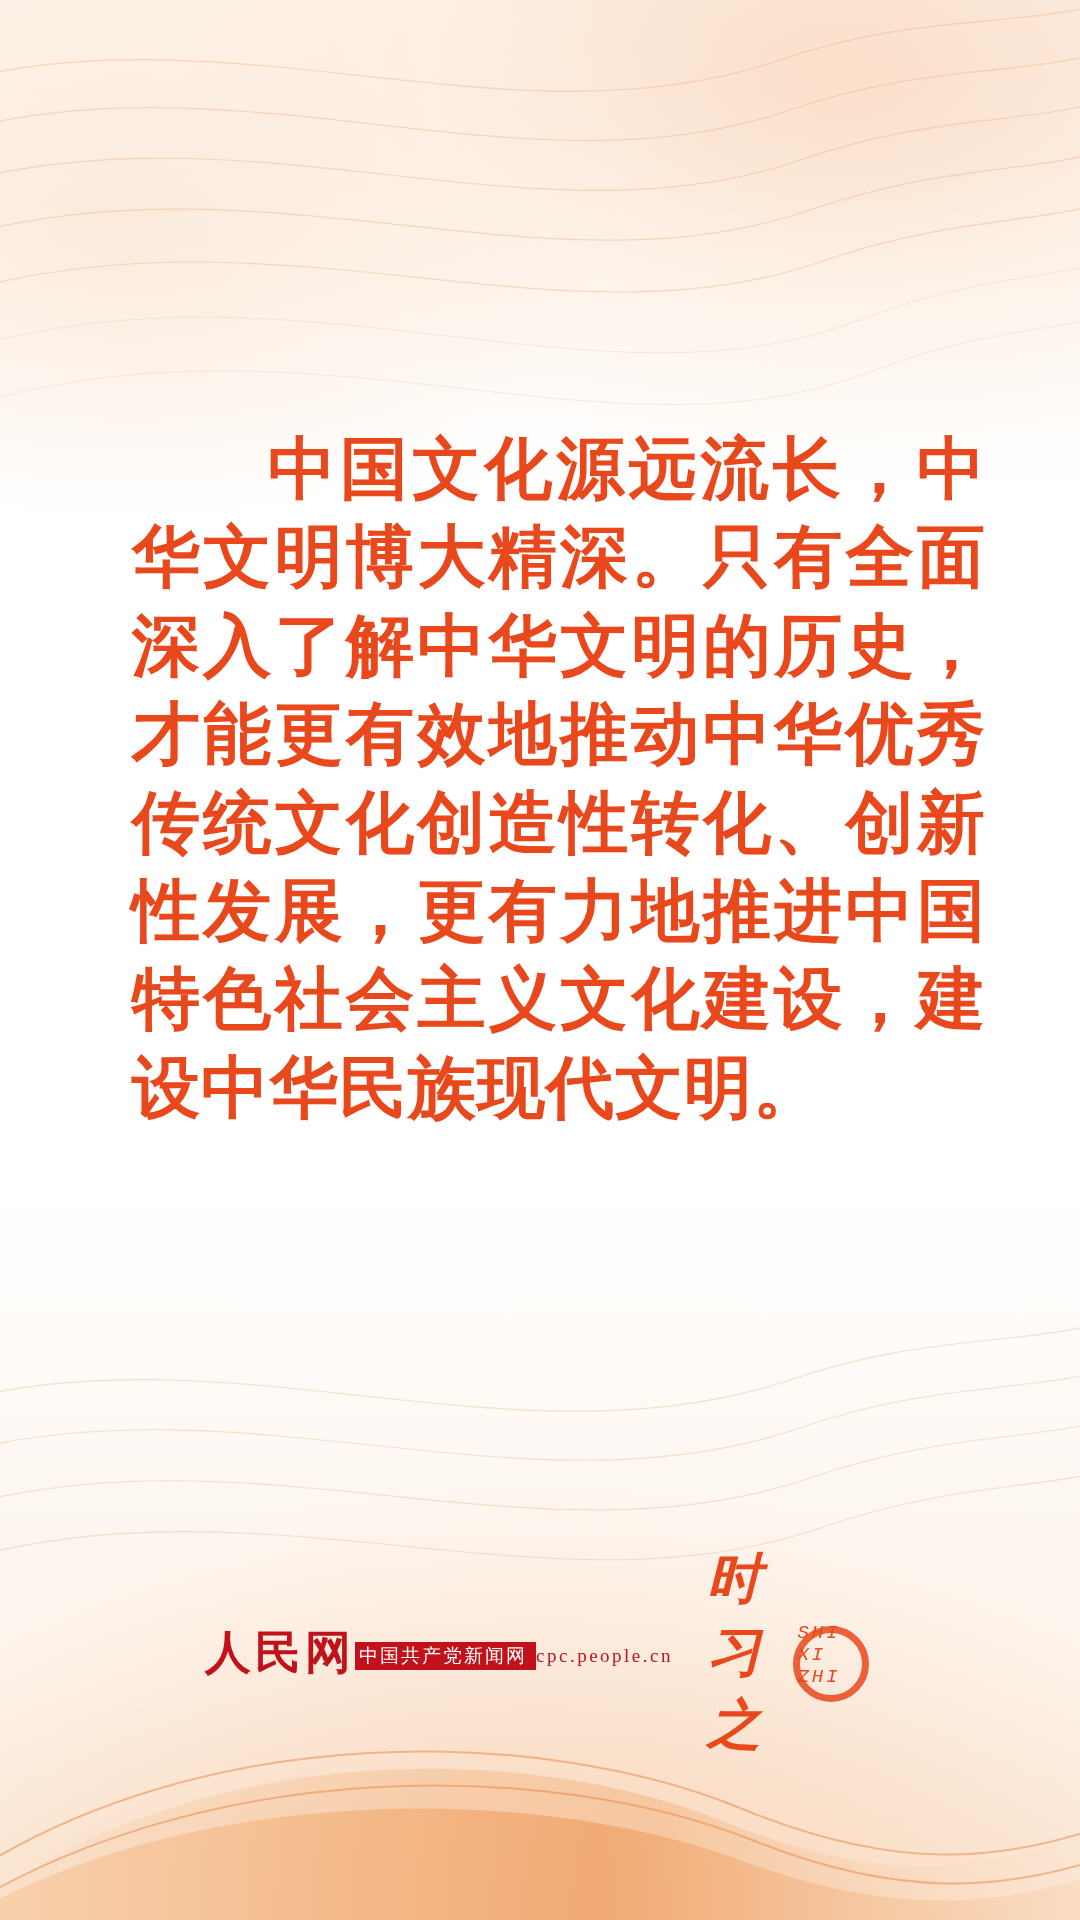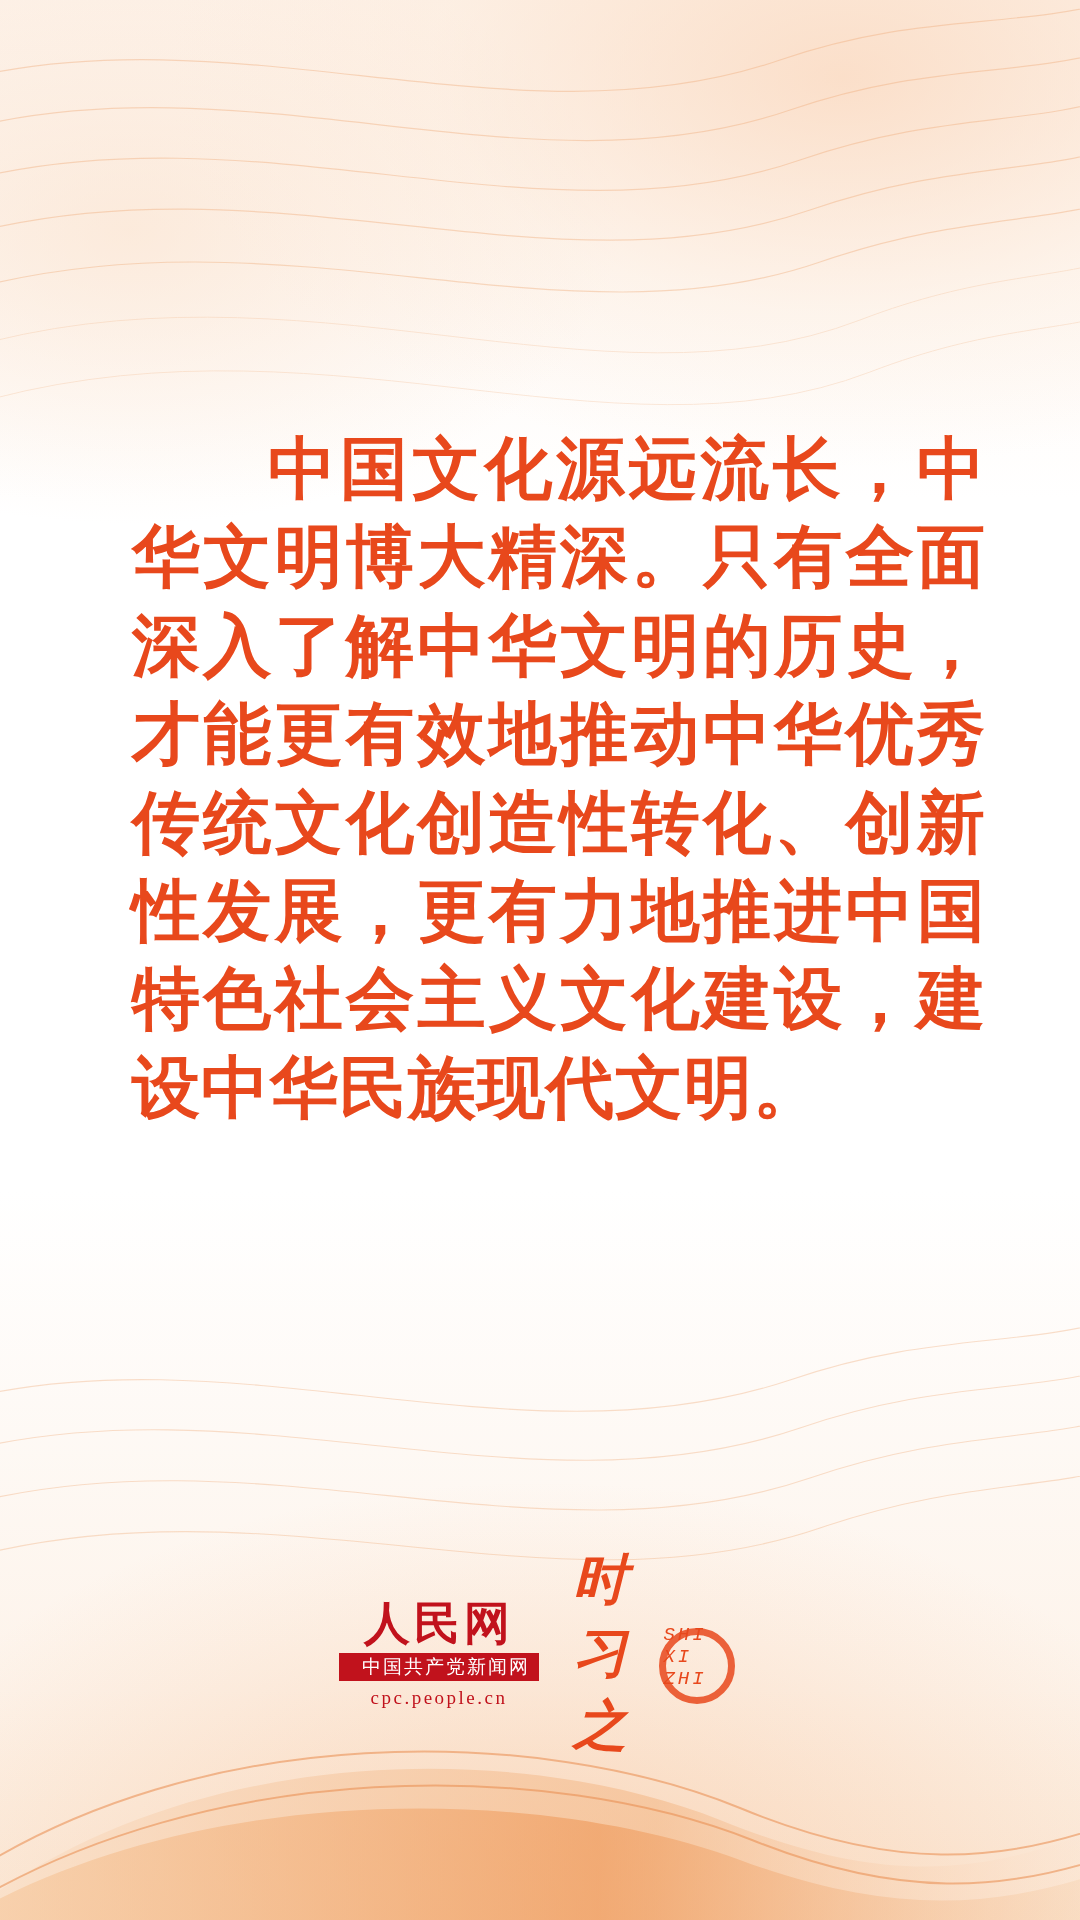--- a/index.html
+++ b/index.html
@@ -81,39 +81,39 @@
     top: 1600px;
     width: 1080px;
     display: flex;
     justify-content: center;
     align-items: center;
     gap: 34px;
   }
 
   .logo-people {
     display: flex;
-    flex-direction: column;
+    flex-direction: row;
     align-items: center;
     justify-content: center;
     line-height: 1;
   }
   .logo-people-cn {
     color: #c1121c;
     font-size: 46px;
     font-weight: 700;
     letter-spacing: 4px;
     font-family: "DejaVu Serif", "Liberation Serif", serif;
   }
   .logo-people-sub {
     margin-top: 7px;
     background: #c1121c;
     color: #ffffff;
     font-size: 19px;
     letter-spacing: 2px;
-    padding: 4px 9px 5px 23px;
+    padding: 4px 9px 5px 4px;
     white-space: nowrap;
   }
   .logo-people-url {
     margin-top: 7px;
     color: #c1121c;
     font-size: 19px;
     letter-spacing: 2.5px;
     font-family: Liberation Serif, serif;
   }
 

